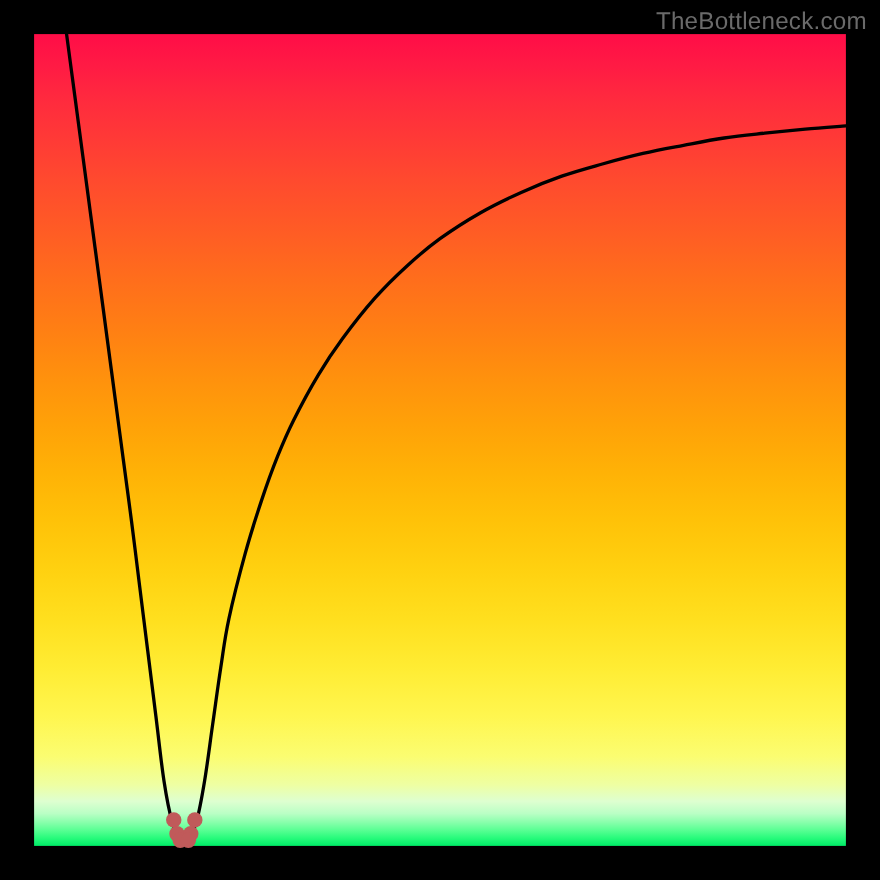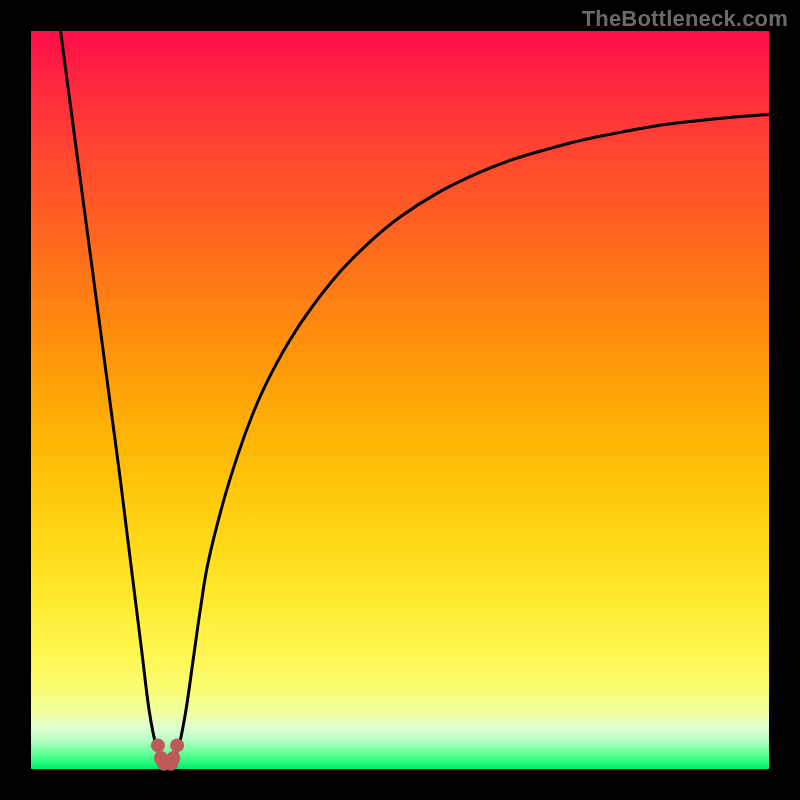--- a/index.html
+++ b/index.html
@@ -53,21 +53,21 @@
       #00ec67 100%
     );
   }
   .watermark {
     position: absolute;
     top: 6px;
     right: 12px;
     color: #6a6a6a;
     font-size: 22px;
     letter-spacing: 0.2px;
-    font-weight: 700;
+    font-weight: 400;
     user-select: none;
   }
   svg.curves {
     position: absolute;
     left: 0;
     top: 0;
     width: 738px;
     height: 738px;
     overflow: visible;
   }

